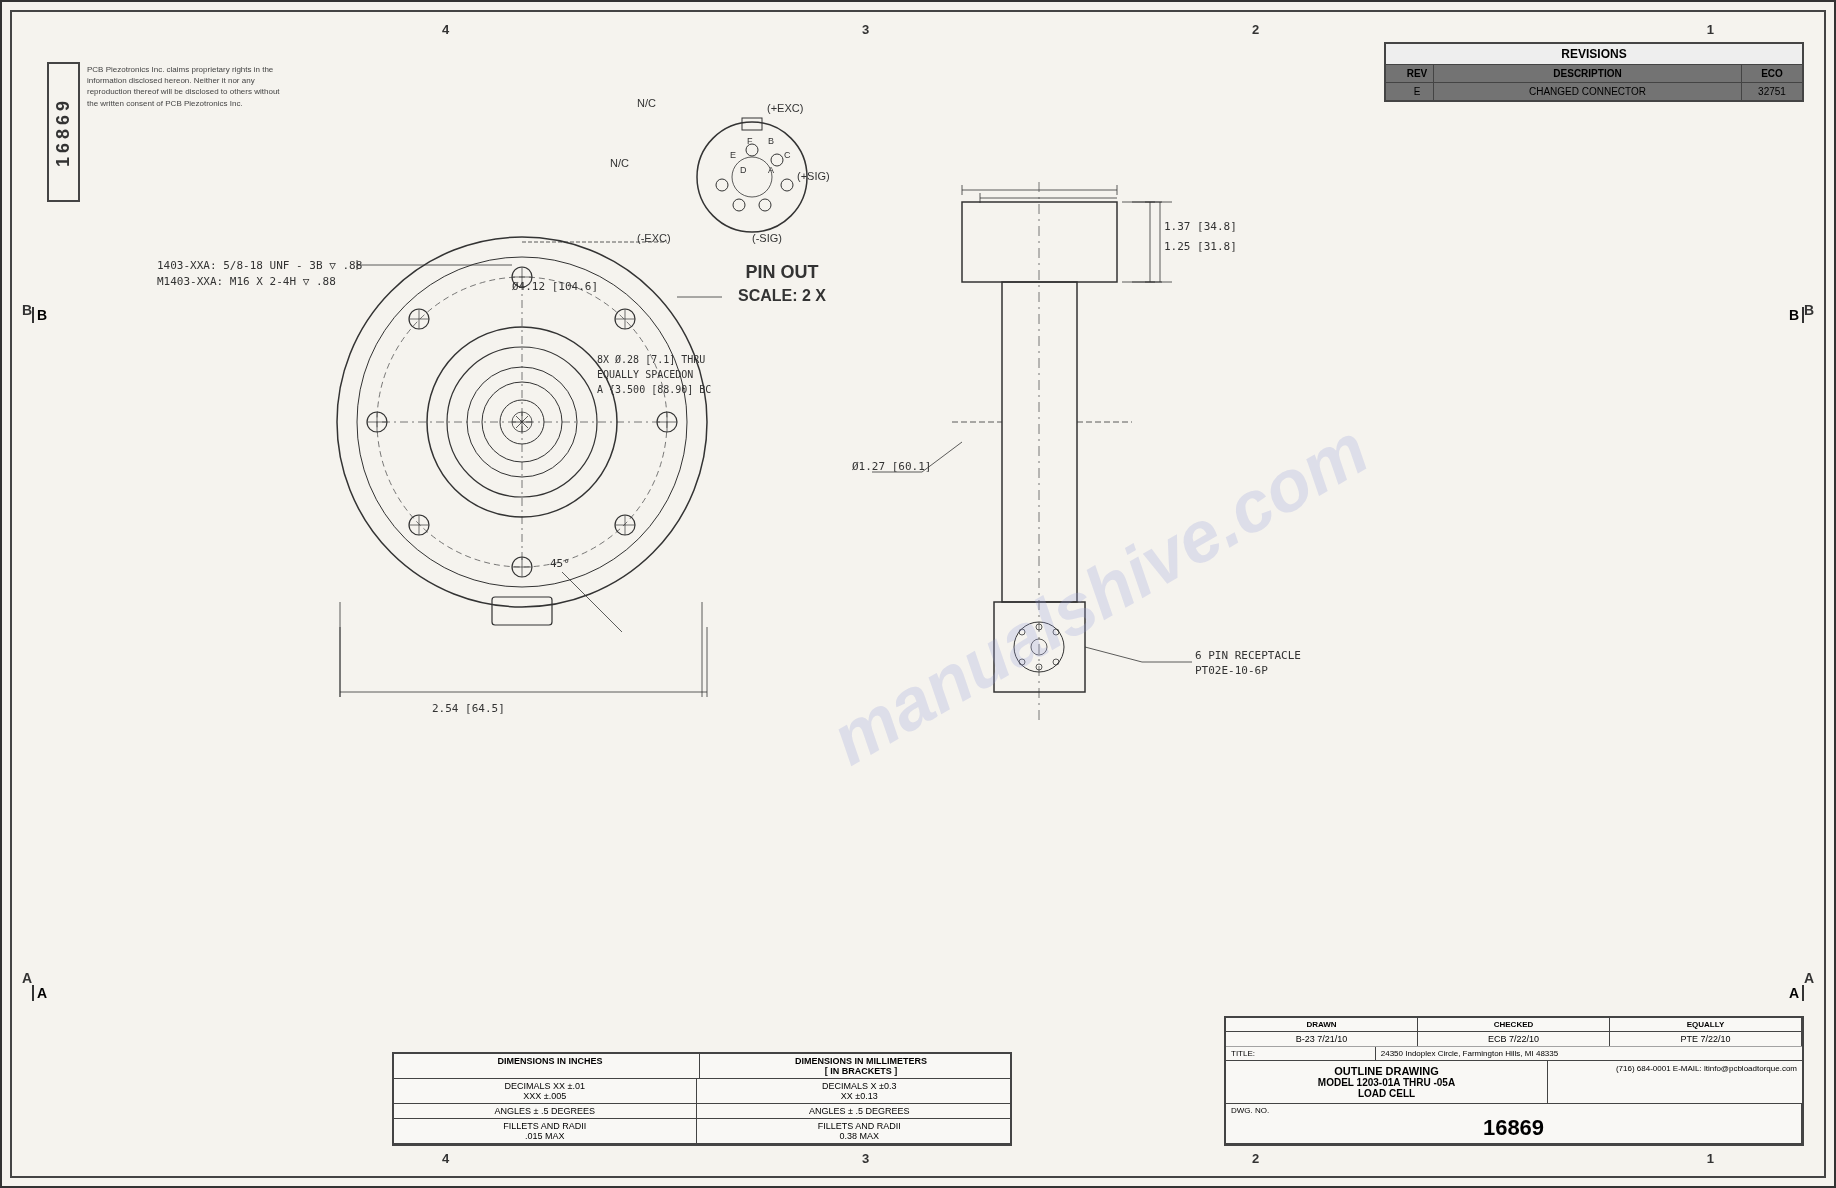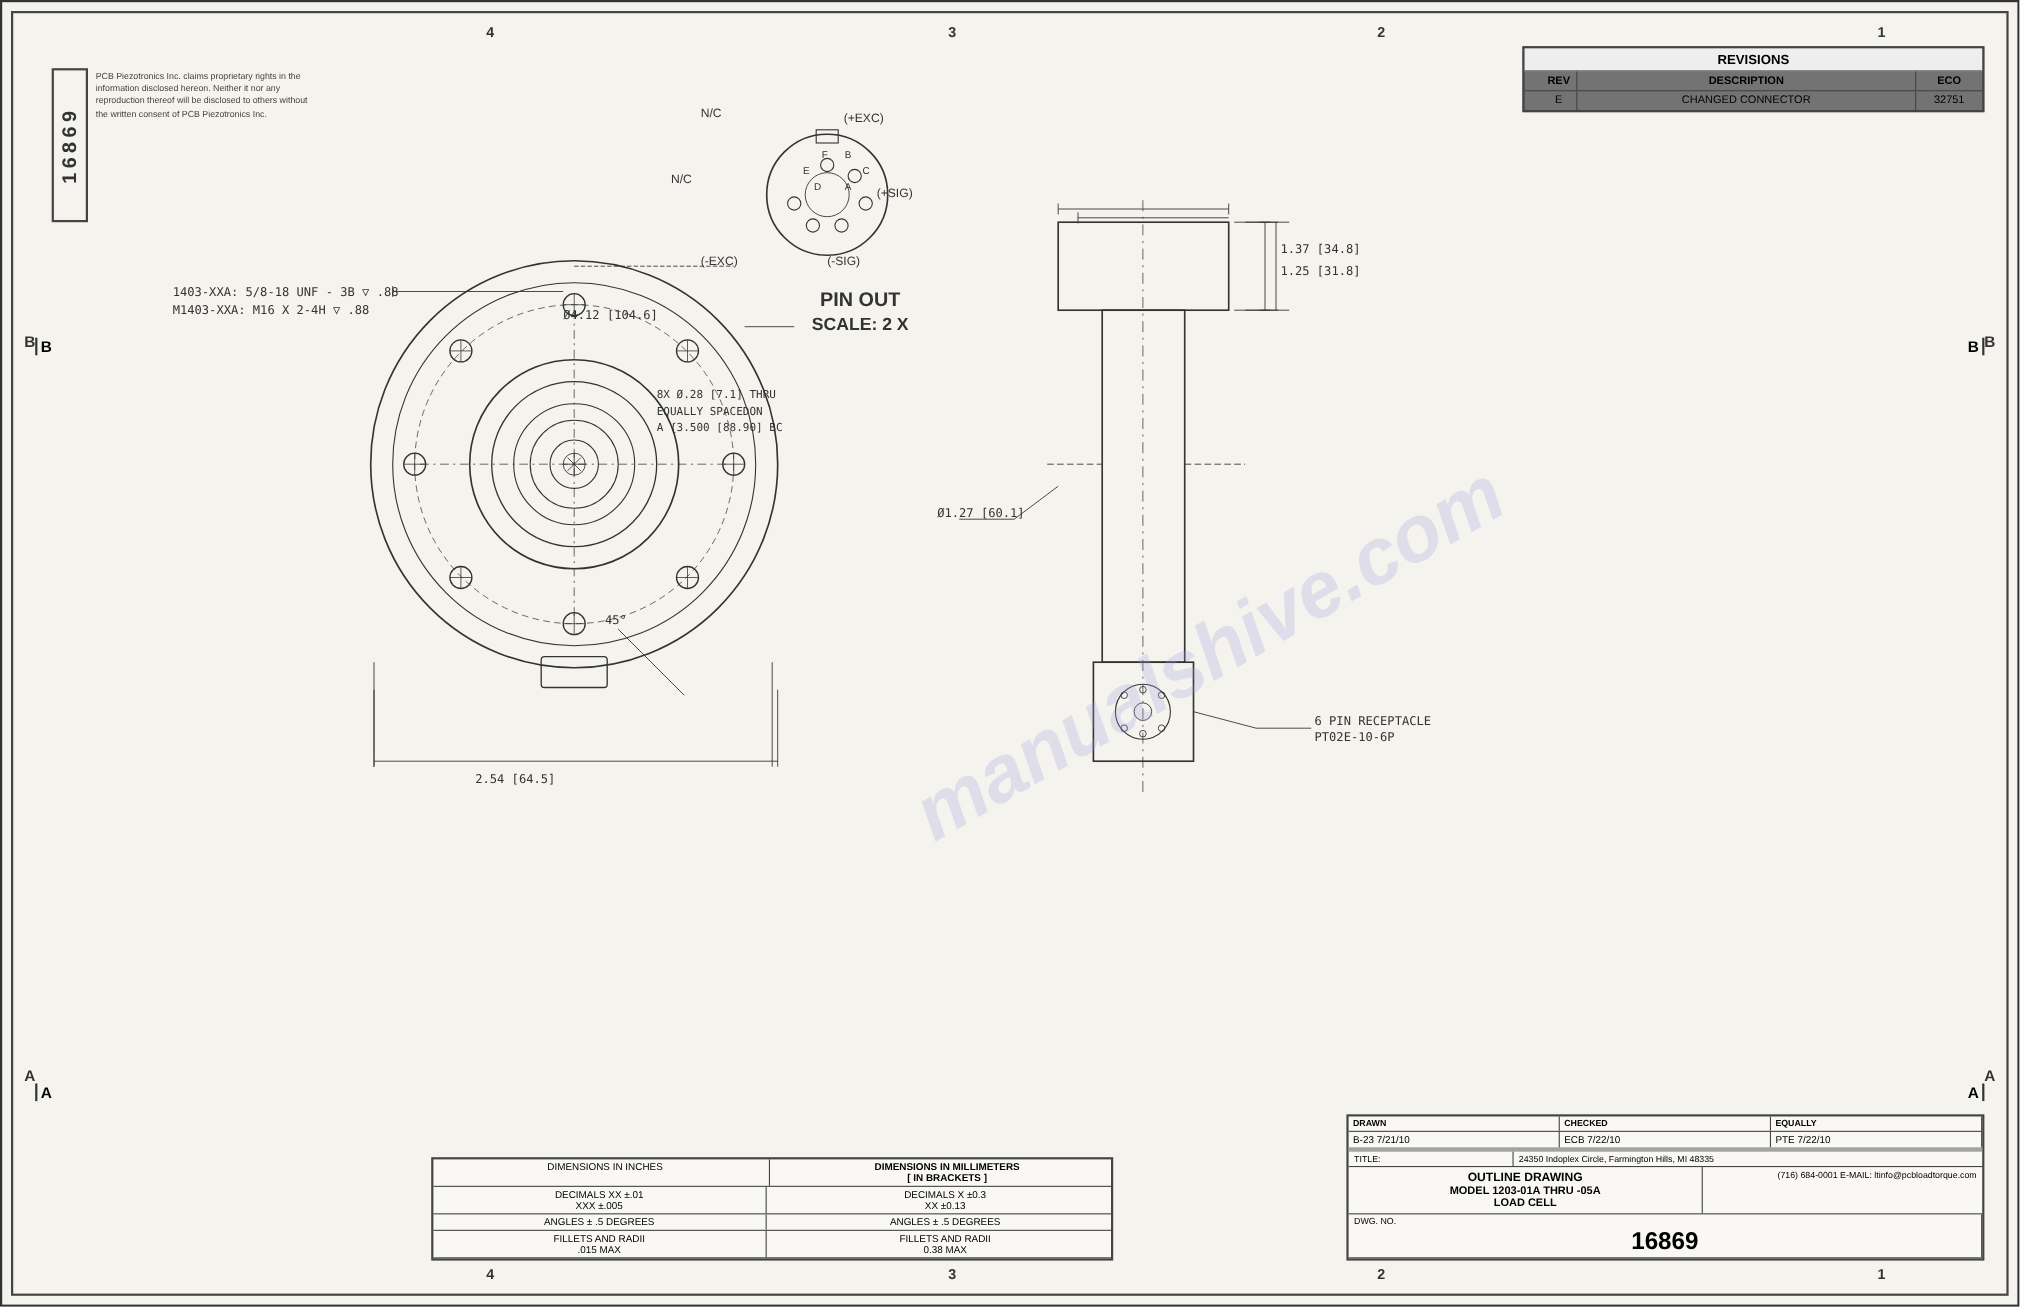--- a/index.html
+++ b/index.html
@@ -406,21 +406,21 @@
     </div>
     <div class="rev-row">
       <div class="rev-cell rev-col-rev">E</div>
       <div class="rev-cell rev-col-desc">CHANGED CONNECTOR</div>
       <div class="rev-cell rev-col-eco">32751</div>
     </div>
   </div>
 
   <div class="tolerance-block">
     <div class="tol-row">
-      <div class="tol-cell" style="font-weight:normal; font-size:9px;padding-left:12px;">DIMENSIONS IN INCHES</div>
+      <div class="tol-cell" style="font-weight:bold; font-size:9px;padding-left:12px;">DIMENSIONS IN INCHES</div>
       <div class="tol-cell" style="font-weight:bold; font-size:9px; white-space:pre-line;">DIMENSIONS IN MILLIMETERS
 [ IN BRACKETS ]</div>
     </div>
     <div class="tol-row">
       <div class="tol-cell">
         <div>DECIMALS  XX ±.01</div>
         <div>XXX  ±.005</div>
       </div>
       <div class="tol-cell">
         <div>DECIMALS  X ±0.3</div>
@@ -438,21 +438,21 @@
       </div>
       <div class="tol-cell">
         <div>FILLETS AND RADII</div>
         <div>0.38 MAX</div>
       </div>
     </div>
   </div>
 
   <div class="title-block">
 
-    <div style="display:flex; border-bottom:4px solid #a3a3a3;">
+    <div style="display:flex; border-bottom:1px solid #a3a3a3;text-align:center;">
       <div style="flex:1; display:flex; flex-direction:column; border-right:1px solid #444;">
         <div style="display:flex;">
           <div style="flex:1; padding:2px 4px; font-size:8px; font-weight:bold; border-right:1px solid #444;">DRAWN</div>
           <div style="flex:1; padding:2px 4px; font-size:8px; font-weight:bold; border-right:1px solid #444;">CHECKED</div>
           <div style="flex:1; padding:2px 4px; font-size:8px; font-weight:bold;">EQUALLY</div>
         </div>
         <div style="display:flex; border-top:1px solid #444;">
           <div style="flex:1; padding:2px 4px; font-size:9px; border-right:1px solid #444;">B-23  7/21/10</div>
           <div style="flex:1; padding:2px 4px; font-size:9px; border-right:1px solid #444;">ECB  7/22/10</div>
           <div style="flex:1; padding:2px 4px; font-size:9px;">PTE   7/22/10</div>

